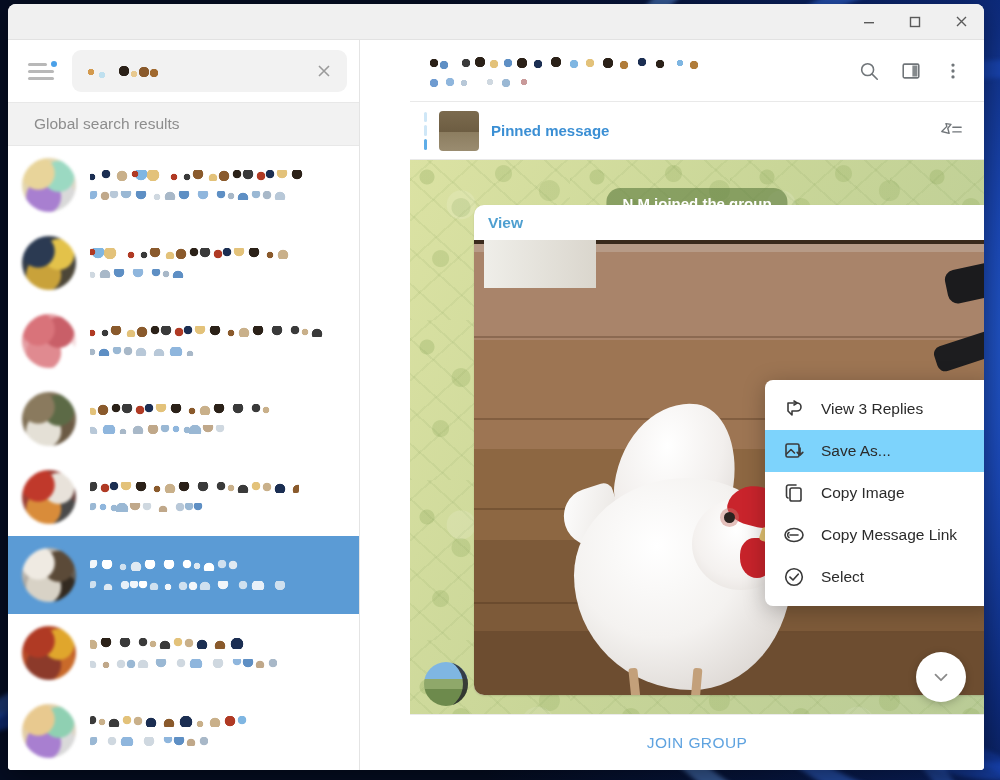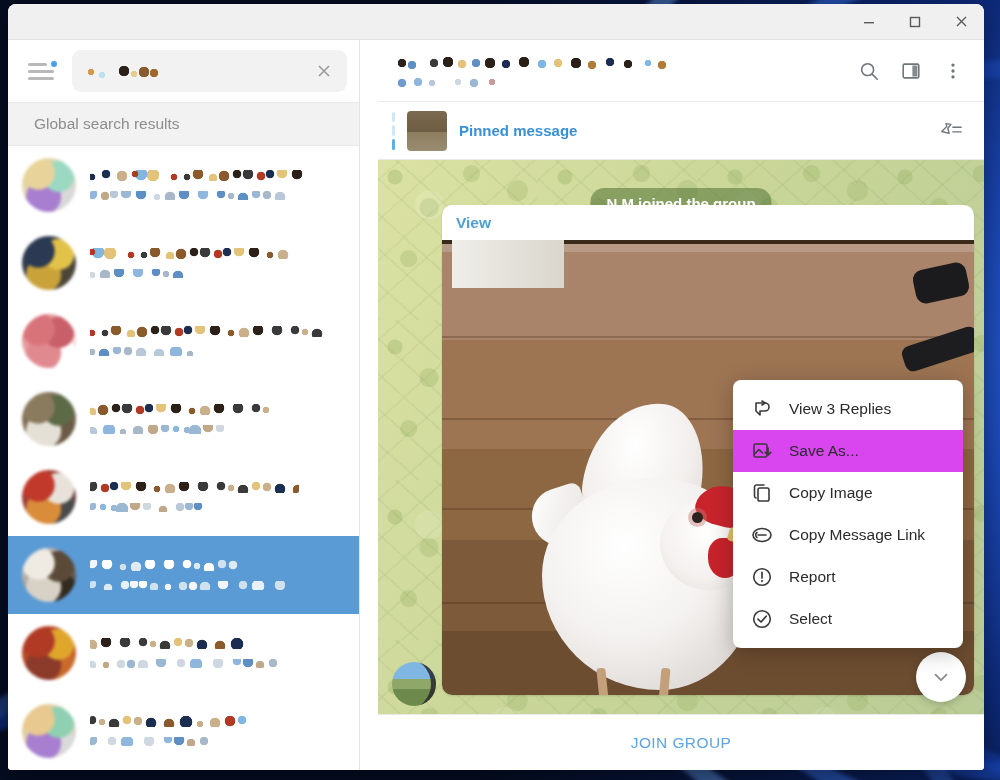--- a/index.html
+++ b/index.html
@@ -125,21 +125,21 @@
     width: 54px; height: 54px; flex: 0 0 54px;
     border-radius: 50%;
     background-size: cover;
     filter: blur(1.4px);
   }
   .chat-texts { flex: 1 1 auto; min-width: 0; display: flex; flex-direction: column; gap: 10px; }
   .rline { height: 11px; border-radius: 2px; }
   .rline2 { height: 9px; border-radius: 2px; }
 
   
-  .chat-pane { flex: 1 1 auto; display: flex; flex-direction: column; min-width: 0; background: #fff; }
+  .chat-pane { flex: 1 1 auto; display: flex; flex-direction: column; min-width: 0; background: #fff; margin-left: 32px; }
   .chat-header {
     height: 62px; flex: 0 0 62px;
     display: flex; align-items: center;
     padding: 0 10px 0 18px; gap: 0;
     border-bottom: 1px solid #e9e9e9;
     background: #fff;
   }
   .chat-title-block { flex: 1 1 auto; min-width: 0; display: flex; flex-direction: column; gap: 7px; padding-top: 2px; }
   .hdr-icon {
     width: 42px; height: 42px; flex: 0 0 42px;
@@ -315,21 +315,21 @@
     box-shadow: 0 4px 22px rgba(0,0,0,0.26);
     padding: 8px 0;
     z-index: 30;
   }
   .ctx-item {
     height: 42px; display: flex; align-items: center; gap: 16px;
     padding: 0 12px 0 18px;
     color: #2b2b2b; font-size: 15.5px;
     white-space: nowrap;
   }
-  .ctx-item.active { background: #d946ef; }
+  .ctx-item.active { background: #7dd3fc; }
   .ctx-ico { width: 22px; height: 22px; flex: 0 0 22px; color: #3a3a3a; display: flex; align-items: center; justify-content: center; }
 
   .join-bar {
     height: 56px; flex: 0 0 56px;
     background: #ffffff;
     display: flex; align-items: center; justify-content: center;
     border-top: 1px solid #eaeaea;
   }
   .join-label { color: #5fa3e0; font-size: 15.5px; letter-spacing: 0.4px; }
 </style>
@@ -591,30 +591,20 @@
                   <path d="M7 11 A2.5 2.5 0 0 1 7 11" stroke="currentColor" stroke-width="1.6"></path>
                   <path d="M6 8.5 A3 3 0 0 0 6 13.5" fill="none" stroke="currentColor" stroke-width="1.6" stroke-linecap="round"></path>
                 </svg>
               </span>
               <span>Copy Message Link</span>
             </div>
             <div class="ctx-item">
               <span class="ctx-ico">
                 <svg width="22" height="22" viewBox="0 0 22 22">
                   <circle cx="11" cy="11" r="8.3" fill="none" stroke="currentColor" stroke-width="1.6"></circle>
-                  <path d="M11 6.3 V12" stroke="currentColor" stroke-width="1.7" stroke-linecap="round"></path>
-                  <circle cx="11" cy="15.1" r="1.05" fill="currentColor"></circle>
-                </svg>
-              </span>
-              <span>Report</span>
-            </div>
-            <div class="ctx-item">
-              <span class="ctx-ico">
-                <svg width="22" height="22" viewBox="0 0 22 22">
-                  <circle cx="11" cy="11" r="8.3" fill="none" stroke="currentColor" stroke-width="1.6"></circle>
                   <path d="M7 11.2 L10 14 L15.2 8.2" fill="none" stroke="currentColor" stroke-width="1.7" stroke-linecap="round" stroke-linejoin="round"></path>
                 </svg>
               </span>
               <span>Select</span>
             </div>
           </div>
       </div>
 
       <div class="join-bar">
         <span class="join-label">JOIN GROUP</span>

